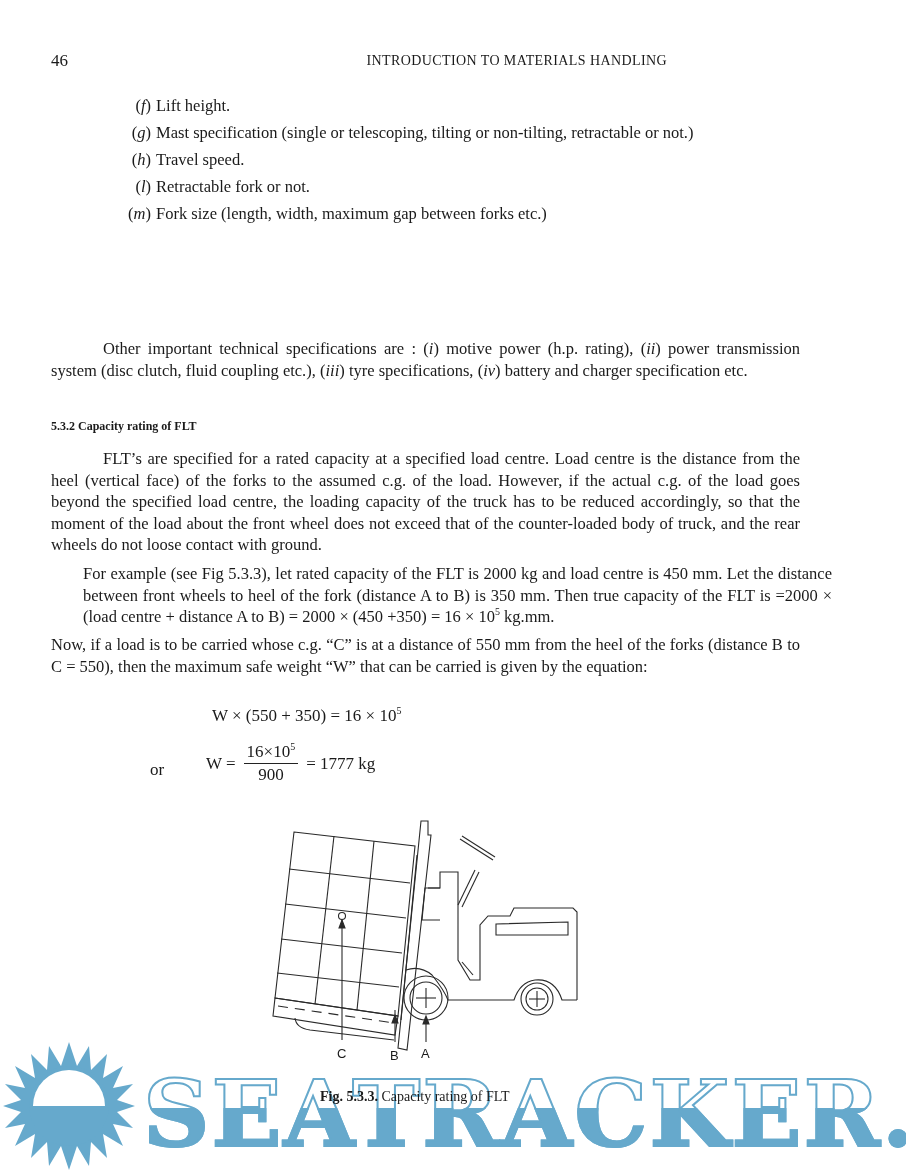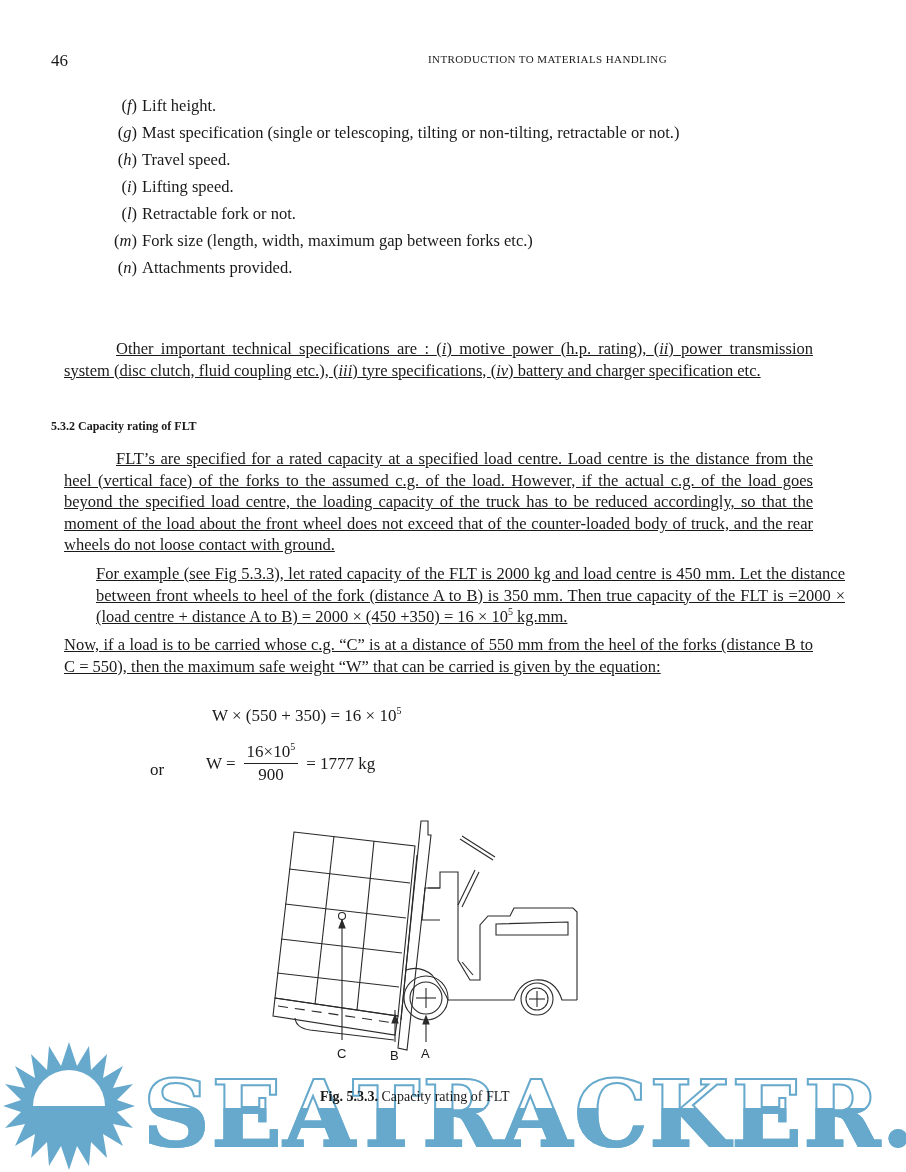--- a/index.html
+++ b/index.html
@@ -1,25 +1,25 @@
 <!DOCTYPE html>
 <html><head>
 <meta charset="utf-8">
 <style>
   html, body { margin: 0; padding: 0; background: #ffffff; }
   body { width: 906px; height: 1172px; position: relative; overflow: hidden;
          font-family: "Liberation Serif", "DejaVu Serif", serif; color: #1a1a1a; }
   .page { position: absolute; left: 0; top: 0; width: 774px; height: 1172px; }
   .hdr-num { position: absolute; left: 51px; top: 51px; font-size: 17px; }
-  .hdr-title { position: absolute; right: 107px; top: 53px; font-size: 11px; letter-spacing: 0.4px; }
-  .list { position: absolute; left: 100px; top: 92px; width: 700px; }
+  .hdr-title { position: absolute; right: 107px; top: 53px; font-size: 14px; letter-spacing: 0.4px; }
+  .list { position: absolute; left: 114px; top: 92px; width: 700px; }
   .li { height: 27px; font-size: 16.5px; line-height: 27px; white-space: nowrap; }
   .li .lbl { display: inline-block; width: 37px; text-align: right; margin-right: 5px; }
   .li .lbl i { font-style: italic; }
-  .para { position: absolute; left: 64px; width: 749px; font-size: 16.5px; line-height: 21.6px; text-align: justify; text-decoration: underline; }
+  .para { position: absolute; left: 51px; width: 749px; font-size: 16.5px; line-height: 21.6px; text-align: justify; }
   .para.indent { text-indent: 52px; }
   .para i { font-style: italic; }
   .h2 { position: absolute; left: 51px; top: 419px; font-size: 12px; font-weight: bold; }
   .eq1 { position: absolute; left: 212px; top: 706px; font-size: 17px; }
   .eq-or { position: absolute; left: 150px; top: 760px; font-size: 17px; }
   .eq2 { position: absolute; left: 206px; top: 742px; font-size: 17px; display: flex; align-items: center; }
   .frac { display: inline-flex; flex-direction: column; align-items: center; margin: 0 8px; }
   .frac .num { border-bottom: 1px solid #222; padding: 0 3px 1px; text-align: center; }
   .frac .den { padding-top: 1px; }
   sup { font-size: 10px; vertical-align: 7px; line-height: 0; }
@@ -40,24 +40,22 @@
 
 <div class="page">
 
   <div class="hdr-num">46</div>
   <div class="hdr-title">INTRODUCTION TO MATERIALS HANDLING</div>
 
   <div class="list">
     <div class="li"><span class="lbl">(<i>f</i>)</span><span>Lift height.</span></div>
     <div class="li"><span class="lbl">(<i>g</i>)</span><span>Mast specification (single or telescoping, tilting or non-tilting, retractable or not.)</span></div>
     <div class="li"><span class="lbl">(<i>h</i>)</span><span>Travel speed.</span></div>
-    <div class="li"><span class="lbl">(<i>i</i>)</span><span>Lifting speed.</span></div>
     <div class="li"><span class="lbl">(<i>l</i>)</span><span>Retractable fork or not.</span></div>
     <div class="li"><span class="lbl">(<i>m</i>)</span><span>Fork size (length, width, maximum gap between forks etc.)</span></div>
-    <div class="li"><span class="lbl">(<i>n</i>)</span><span>Attachments provided.</span></div>
   </div>
 
   <div class="para indent" style="top:338px;"><span>Other important technical specifications are : </span>(<i>i</i>)<span> motive power (h.p. rating), </span>(<i>ii</i>)<span> power transmission system (disc clutch, fluid coupling etc.), </span>(<i>iii</i>)<span> tyre specifications, </span>(<i>iv</i>)<span> battery and charger specification etc.</span></div>
 
   <div class="h2">5.3.2 Capacity rating of FLT</div>
 
   <div class="para indent" style="top:448px;">FLT’s are specified for a rated capacity at a specified load centre. Load centre is the distance from the heel (vertical face) of the forks to the assumed c.g. of the load. However, if the actual c.g. of the load goes beyond the specified load centre, the loading capacity of the truck has to be reduced accordingly, so that the moment of the load about the front wheel does not exceed that of the counter-loaded body of truck, and the rear wheels do not loose contact with ground.</div>
 
   <div class="para" style="top:563px;margin-left:32px;"><span>For example (see Fig 5.3.3), let rated capacity of the FLT is 2000 kg and load centre is 450 mm. Let the distance between front wheels to heel of the fork (distance A to B) is 350 mm. Then true capacity of the FLT is =2000 × (load centre + distance A to B) = 2000 × (450 +350) = 16 × 10</span><sup>5</sup><span> kg.mm.</span></div>
 

